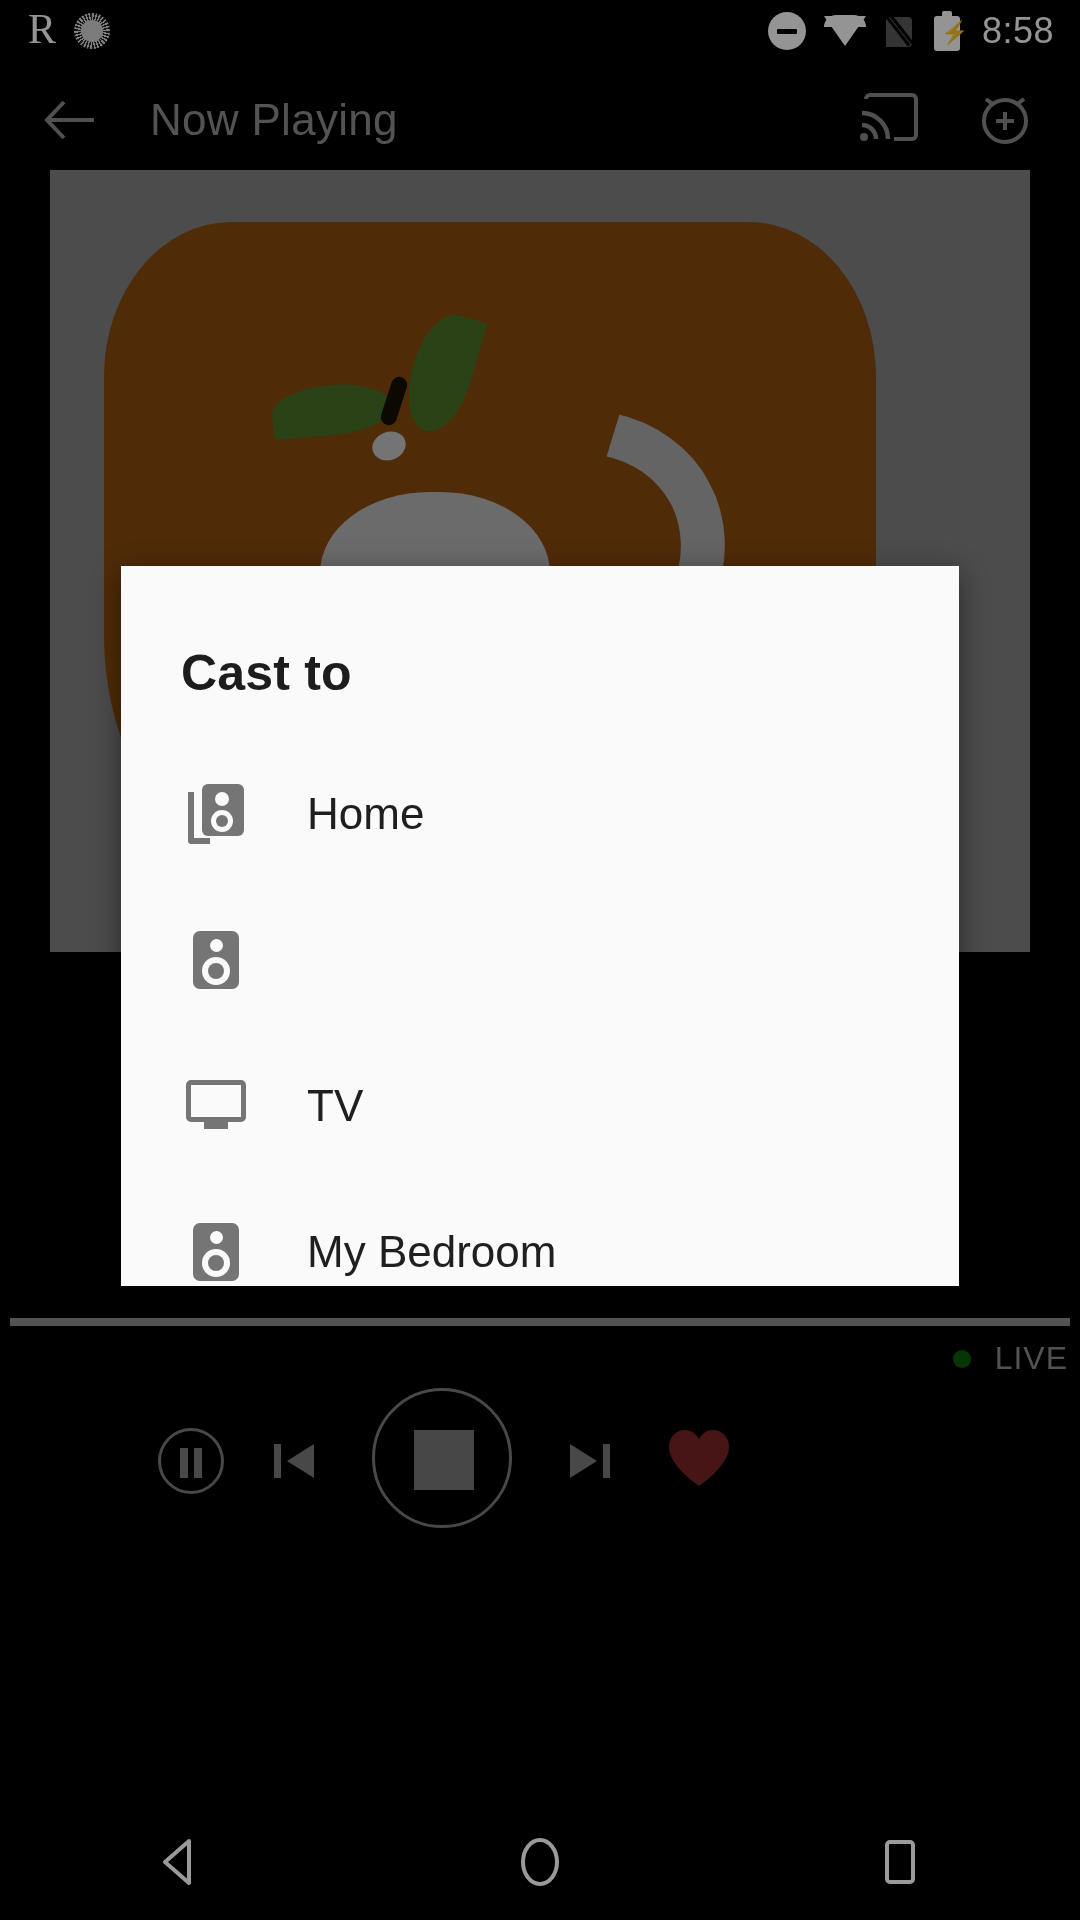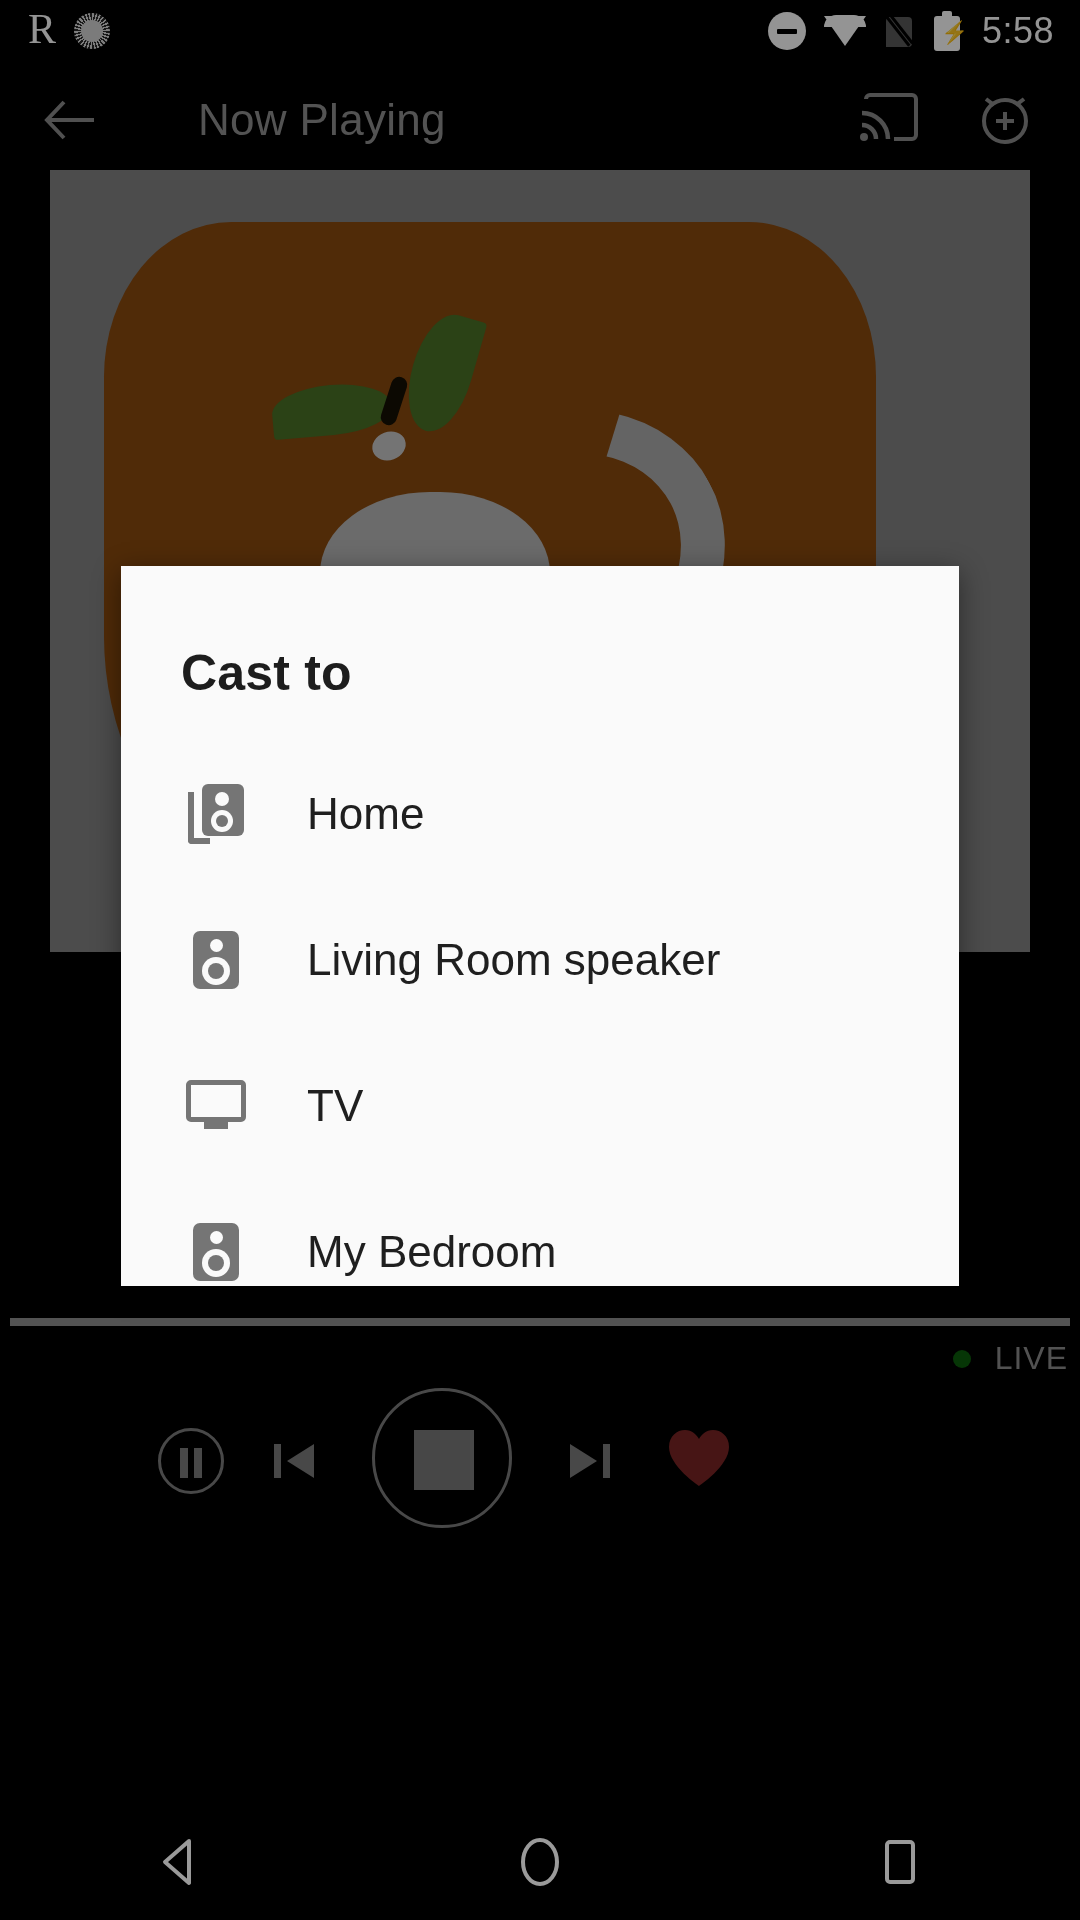--- a/index.html
+++ b/index.html
@@ -70,21 +70,21 @@
     color:#000; font-weight:700;
   }
   .status-time {
     color:#fff; font-size:36px; font-weight:400; letter-spacing:0.5px;
     margin-left:4px;
   }
 
   
   .app-bar {
     position:absolute; top:62px; left:0; width:1080px; height:115px;
-    display:flex; align-items:center; padding:0 24px 0 34px;gap:48px;
+    display:flex; align-items:center; padding:0 24px 0 34px;
   }
   .back-arrow { width:72px; height:72px; position:relative; flex:none; cursor:pointer; }
   .back-arrow svg { position:absolute; left:10px; top:16px; }
   .appbar-title {
     color:#909090; font-size:44px; font-weight:400; margin-left:44px; letter-spacing:0.3px;
   }
   .appbar-actions { margin-left:auto; display:flex; align-items:center; gap:50px; padding-right:16px; }
   .appbar-btn { width:66px; height:66px; position:relative; cursor:pointer; }
 
   
@@ -273,21 +273,21 @@
       <span class="icon-wifi"></span>
       <span class="icon-nosignal">
         <span class="bar"></span>
           <span class="slash"></span>
       </span>
       <span class="icon-battery">
         <span class="tip"></span>
           <span class="body"></span>
           <span class="bolt">⚡</span>
       </span>
-      <span class="status-time">5:58</span>
+      <span class="status-time">8:58</span>
     </div>
   </div>
 
   <div class="app-bar">
     <div class="back-arrow">
       <svg width="52" height="40" viewBox="0 0 52 40">
         <path d="M20 2 L3 20 L20 38 M3 20 L50 20" stroke="#8b8b8b" stroke-width="4" fill="none"></path>
       </svg>
     </div>
     <div class="appbar-title">Now Playing</div>
@@ -379,21 +379,20 @@
 
       <div class="device-row">
         <span class="device-icon">
           <span class="ic-speaker">
             <span class="box"></span>
               <span class="d1"></span>
               <span class="d2"></span>
               <span class="d2i"></span>
           </span>
         </span>
-        <span class="device-label">Living Room speaker</span>
       </div>
 
       <div class="device-row">
         <span class="device-icon">
           <span class="ic-tv">
               <span class="screen"></span>
               <span class="stand"></span>
             </span>
         </span>
         <span class="device-label">TV</span>

